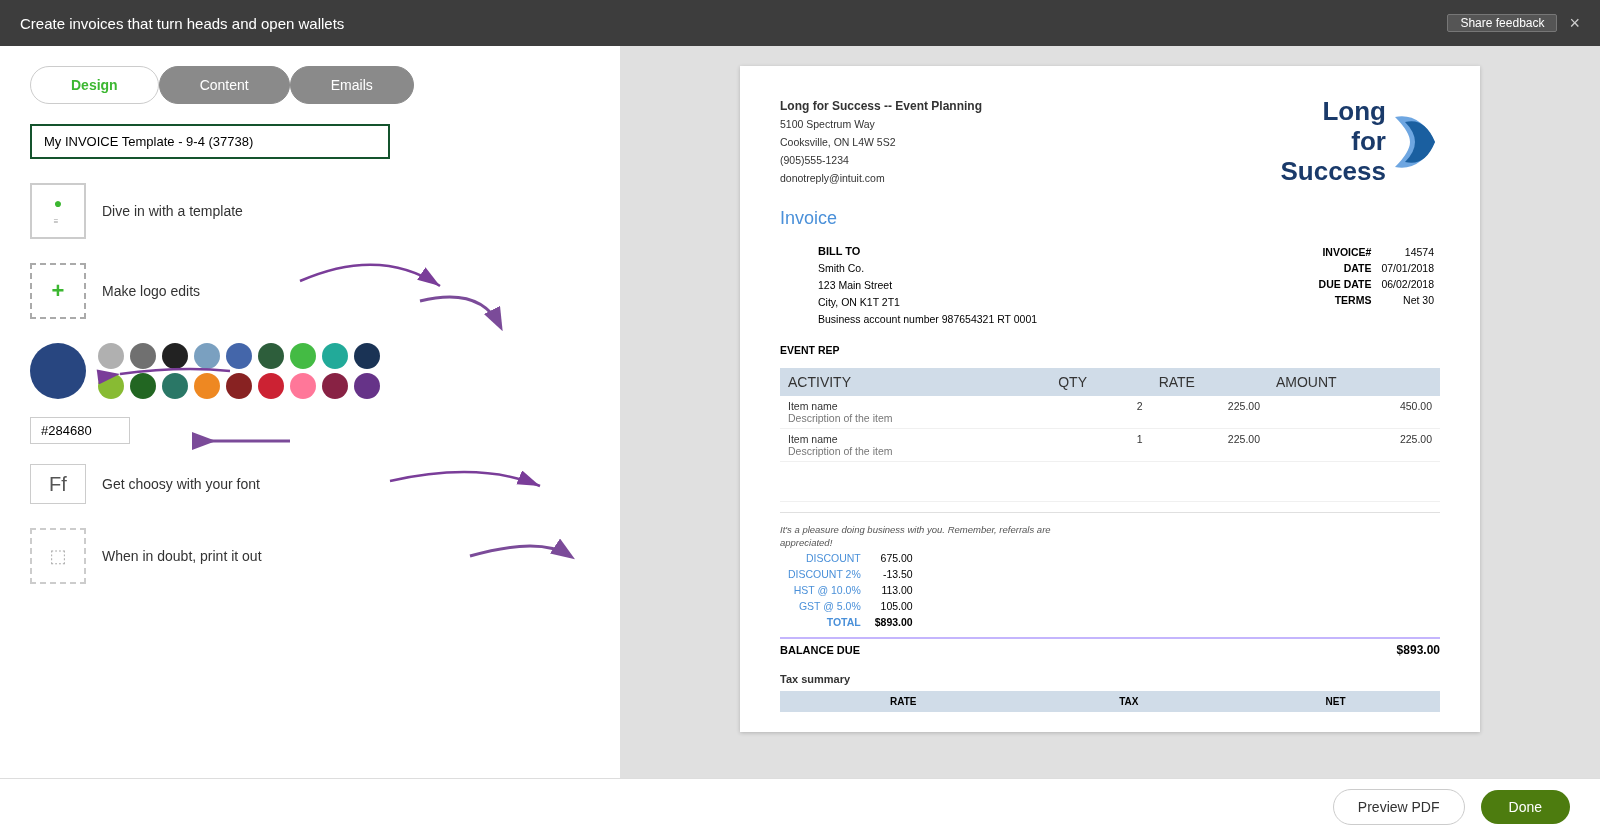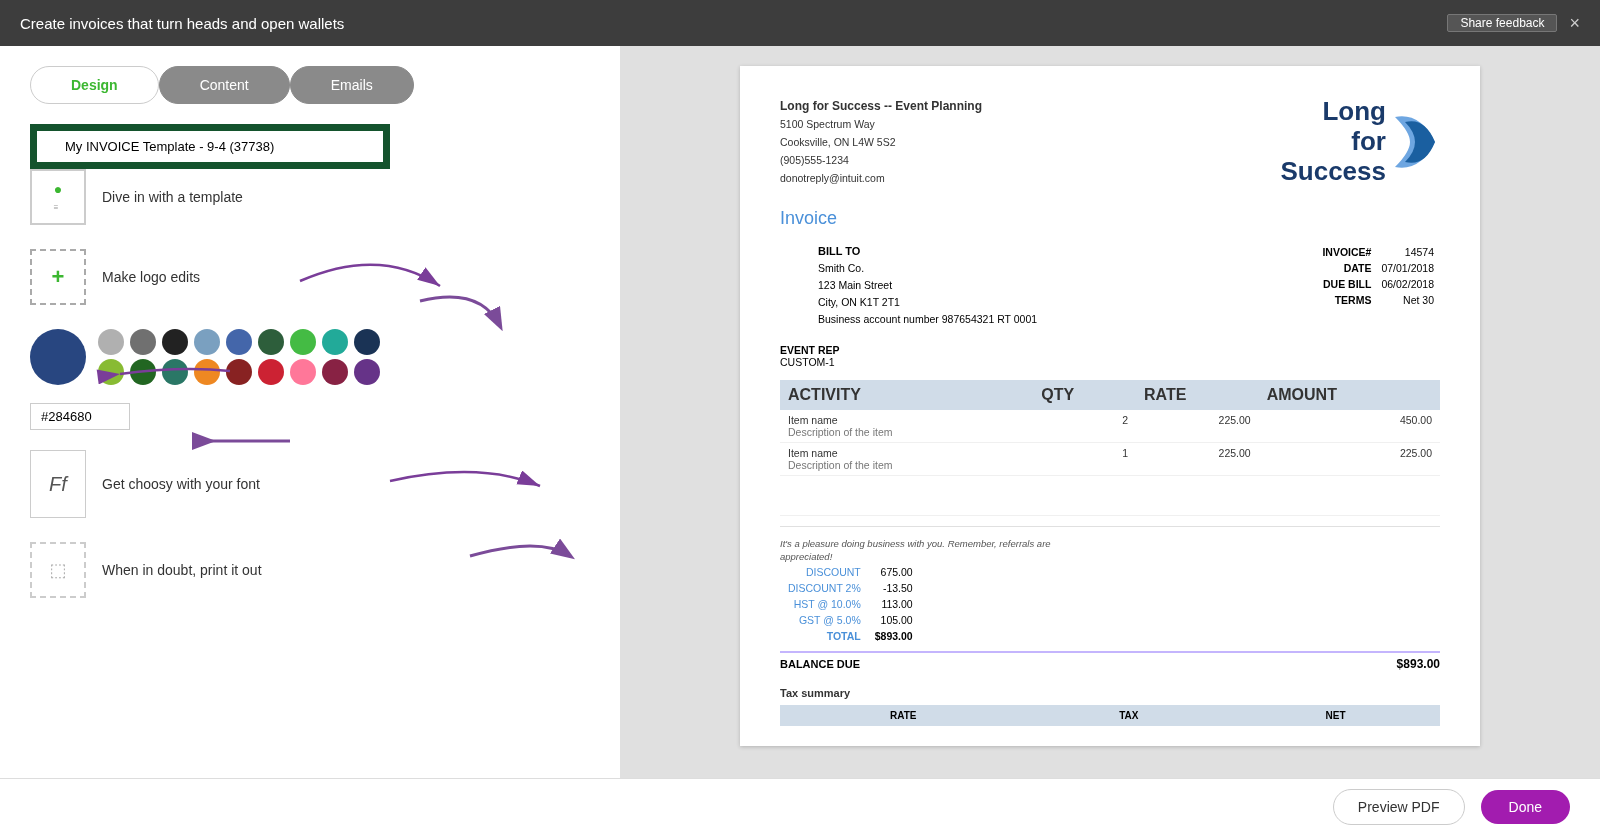--- a/index.html
+++ b/index.html
@@ -57,23 +57,24 @@
       font-size: 14px;
       border-radius: 20px;
       background: white;
     }
     .tab.active { color: #3cb731; border-color: #ccc; font-weight: bold; }
     .tab.inactive { background: #8a8a8a; color: white; border-color: #8a8a8a; }
 
     
     .template-input {
       width: 360px;
-      padding: 8px 28px;
-      border: 7px solid #14532d;
+      padding: 8px 12px;
+      border: 2px solid #14532d;
       font-size: 13px;
+      margin-bottom: 24px;
       outline: none;
     }
 
     
     .feature-item {
       display: flex;
       align-items: center;
       gap: 16px;
       margin-bottom: 24px;
       position: relative;
@@ -124,28 +125,27 @@
     
     .font-section {
       display: flex;
       align-items: center;
       gap: 16px;
       margin-bottom: 24px;
       margin-top: 8px;
     }
     .font-icon-box {
       width: 56px;
-      height: 68px;
+      height: 40px;
       border: 1px solid #ccc;
       display: flex;
       align-items: center;
       justify-content: center;
       font-size: 22px;
       color: #555;
-      font-style: italic;
     }
 
     
     .print-section {
       display: flex;
       align-items: center;
       gap: 16px;
     }
     .print-icon-box {
       width: 56px;
@@ -213,22 +213,22 @@
     .event-rep { font-size: 10.5px; margin-bottom: 12px; }
     .event-rep .label { font-weight: bold; }
 
     
     .inv-table { width: 100%; border-collapse: collapse; margin-bottom: 10px; }
     .inv-table thead tr {
       background: #d0dce8;
     }
     .inv-table thead th {
       padding: 6px 8px;
-      font-size: 16px;
-      font-weight: bold;
+      font-size: 14px;
+      font-weight: normal;
       text-align: left;
       color: #333;
     }
     .inv-table thead th.right { text-align: left; }
     .inv-table tbody tr td {
       padding: 4px 8px;
       font-size: 10.5px;
       color: #333;
       vertical-align: top;
     }
@@ -273,21 +273,21 @@
       padding: 9px 24px;
       border: 1px solid #ccc;
       background: white;
       font-size: 14px;
       cursor: pointer;
       border-radius: 20px;
       color: #333;
     }
     .btn-done {
       padding: 9px 28px;
-      background: #a21caf;
+      background: #4d7c0f;
       color: white;
       border: none;
       font-size: 14px;
       cursor: pointer;
       border-radius: 20px;
     }
 
     
     .purple-arrows {
       position: absolute;
@@ -459,35 +459,34 @@
             <tbody>
                 <tr>
               <td class="label">INVOICE#</td>
               <td class="value">14574</td>
             </tr>
             <tr>
               <td class="label">DATE</td>
               <td class="value">07/01/2018</td>
             </tr>
             <tr>
-              <td class="label">DUE BILL</td>
+              <td class="label">DUE DATE</td>
               <td class="value">06/02/2018</td>
             </tr>
             <tr>
               <td class="label">TERMS</td>
               <td class="value">Net 30</td>
             </tr>
           </tbody>
             </table>
         </div>
       </div>
 
       <div class="event-rep">
         <div class="label">EVENT REP</div>
-        <div>CUSTOM-1</div>
       </div>
 
       <table class="inv-table">
         <thead>
           <tr>
             <th>ACTIVITY</th>
             <th class="right">QTY</th>
             <th class="right">RATE</th>
             <th class="right">AMOUNT</th>
           </tr>

